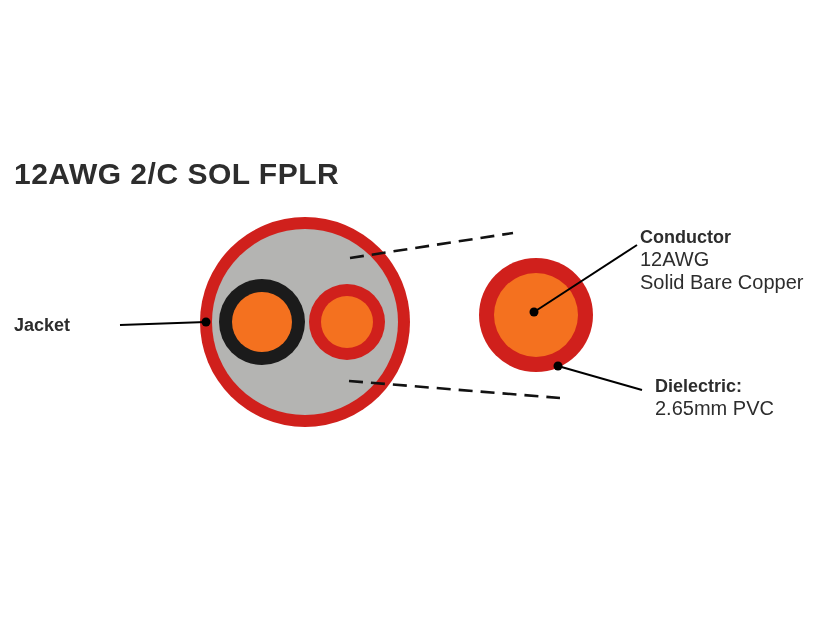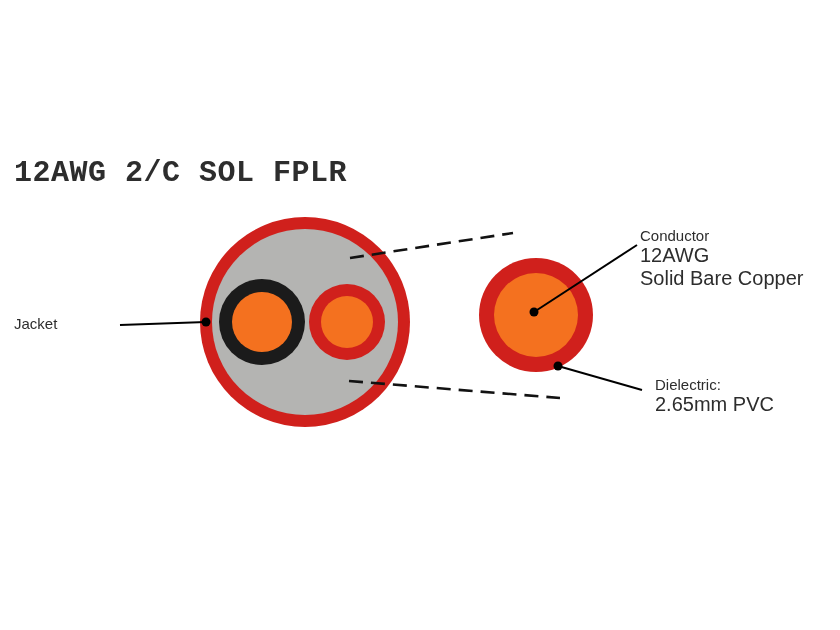--- a/index.html
+++ b/index.html
@@ -23,30 +23,29 @@
   .page-title {
     position: absolute;
     left: 14px;
     top: 157px;
     font-size: 30px;
     font-weight: bold;
     line-height: 1.1;
     color: #2d2d2d;
     letter-spacing: 0.5px;
     white-space: nowrap;
-    font-family: Liberation Mono, monospace;
   }
   .label-block {
     position: absolute;
     line-height: 1.15;
     white-space: nowrap;
   }
   .label-title {
-    font-size: 15px;
-    font-weight: normal;
+    font-size: 18px;
+    font-weight: bold;
   }
   .label-line {
     font-size: 20px;
   }
   
   .fill-red   { fill: #d0201c; }
   .fill-gray  { fill: #b4b4b2; }
   .fill-orange{ fill: #f4711f; }
   .fill-black { fill: #1b1b1b; }
   .dash {

